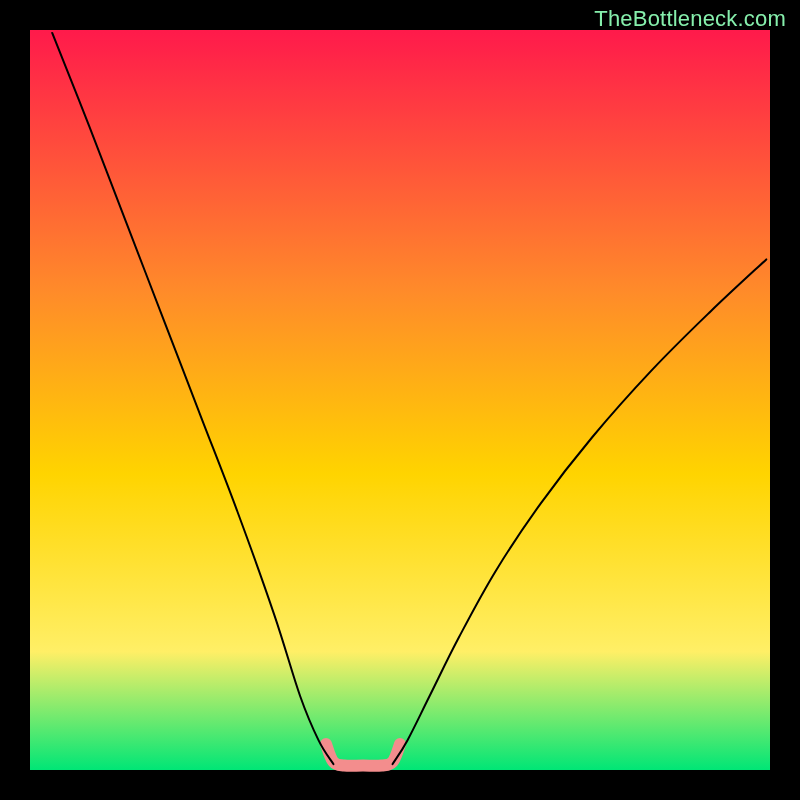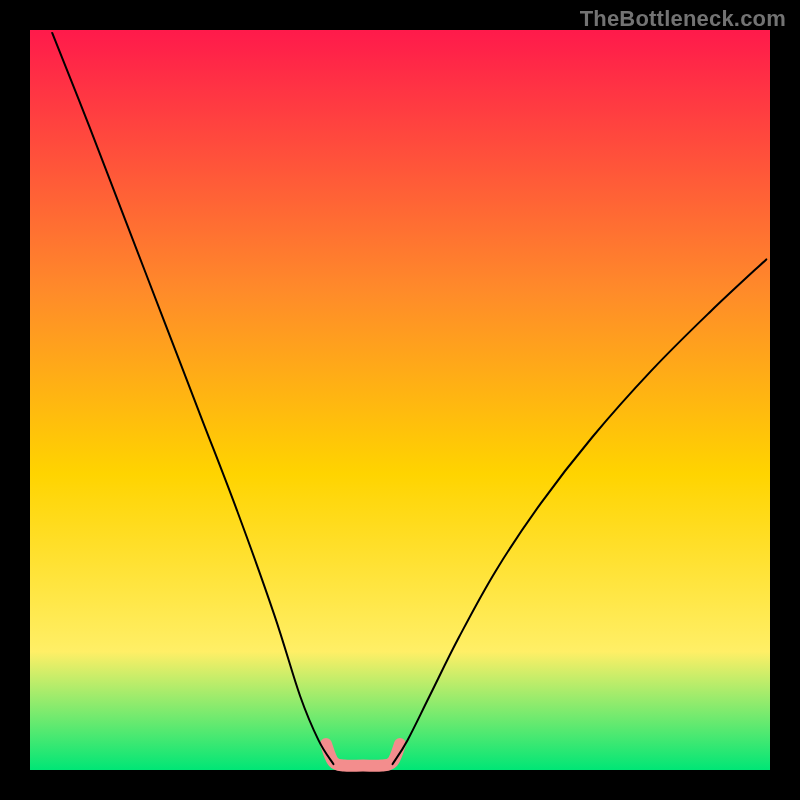--- a/index.html
+++ b/index.html
@@ -15,23 +15,23 @@
     position: absolute;
     top: 0;
     left: 0;
     width: 800px;
     height: 800px;
   }
   .watermark {
     position: absolute;
     top: 6px;
     right: 14px;
-    color: #737373;
+    color: #86efac;
     font-size: 22px;
-    font-weight: 700;
+    font-weight: 400;
     letter-spacing: 0.2px;
     z-index: 10;
   }
   svg {
     display: block;
   }
 </style>
 </head>
 <body>
 

